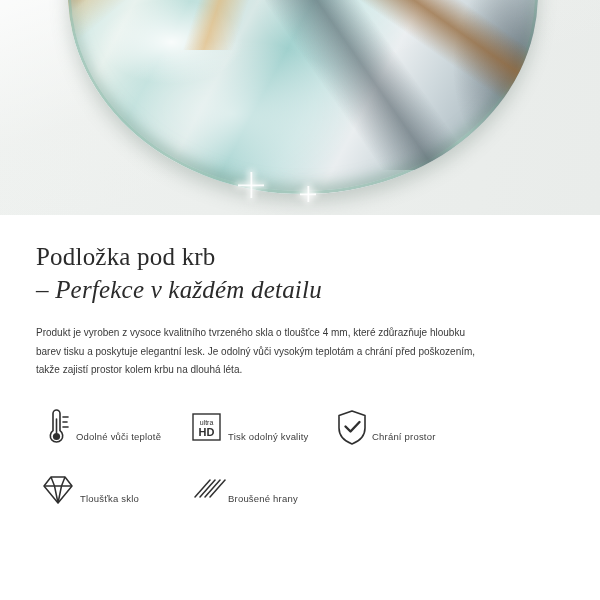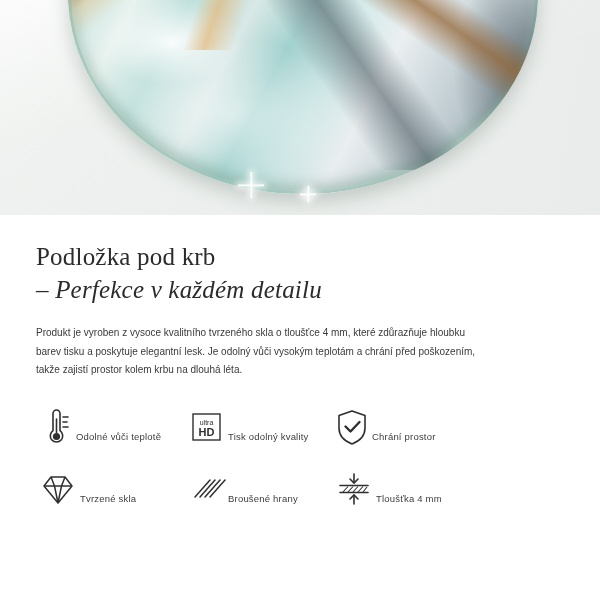--- a/index.html
+++ b/index.html
@@ -234,55 +234,33 @@
         <div class="ico">
           <svg width="44" height="40" viewBox="0 0 44 40">
             <g fill="none" stroke="#2f2f2f" stroke-width="1.5" stroke-linejoin="round">
               <path d="M8 16 L15 7 H29 L36 16 L22 33 Z"></path>
               <path d="M8 16 H36"></path>
               <path d="M15 7 L18.5 16 L22 33"></path>
               <path d="M29 7 L25.5 16 L22 33"></path>
             </g>
           </svg>
         </div>
-        <div class="cap">Tvrzené skla</div>
+        <div class="cap">Tloušťka sklo</div>
       </div>
 
       <div class="feature">
         <div class="ico">
           <svg width="44" height="40" viewBox="0 0 44 40">
             <g stroke="#2f2f2f" stroke-width="1.5" stroke-linecap="round">
               <line x1="11" y1="27" x2="26" y2="10"></line>
               <line x1="16" y1="27" x2="31" y2="10"></line>
               <line x1="21" y1="27" x2="36" y2="10"></line>
               <line x1="26" y1="27" x2="41" y2="10"></line>
             </g>
           </svg>
         </div>
         <div class="cap">Broušené hrany</div>
       </div>
 
-      <div class="feature">
-        <div class="ico">
-          <svg width="44" height="42" viewBox="0 0 44 42">
-            <g stroke="#2f2f2f" stroke-width="1.6" stroke-linecap="round" fill="none">
-              <line x1="22" y1="5" x2="22" y2="13"></line>
-              <path d="M18 10 L22 14 L26 10"></path>
-              <line x1="22" y1="35" x2="22" y2="27"></line>
-              <path d="M18 30 L22 26 L26 30"></path>
-              <line x1="8" y1="16.5" x2="36" y2="16.5"></line>
-              <line x1="8" y1="23.5" x2="36" y2="23.5"></line>
-            </g>
-            <g stroke="#2f2f2f" stroke-width="1.1">
-              <line x1="11" y1="23" x2="16" y2="17.5"></line>
-              <line x1="16" y1="23" x2="21" y2="17.5"></line>
-              <line x1="21" y1="23" x2="26" y2="17.5"></line>
-              <line x1="26" y1="23" x2="31" y2="17.5"></line>
-              <line x1="31" y1="23" x2="35" y2="18"></line>
-            </g>
-          </svg>
-        </div>
-        <div class="cap">Tloušťka 4 mm</div>
-      </div>
 
     </div>
   </div>
 </div>
 
 </body></html>

